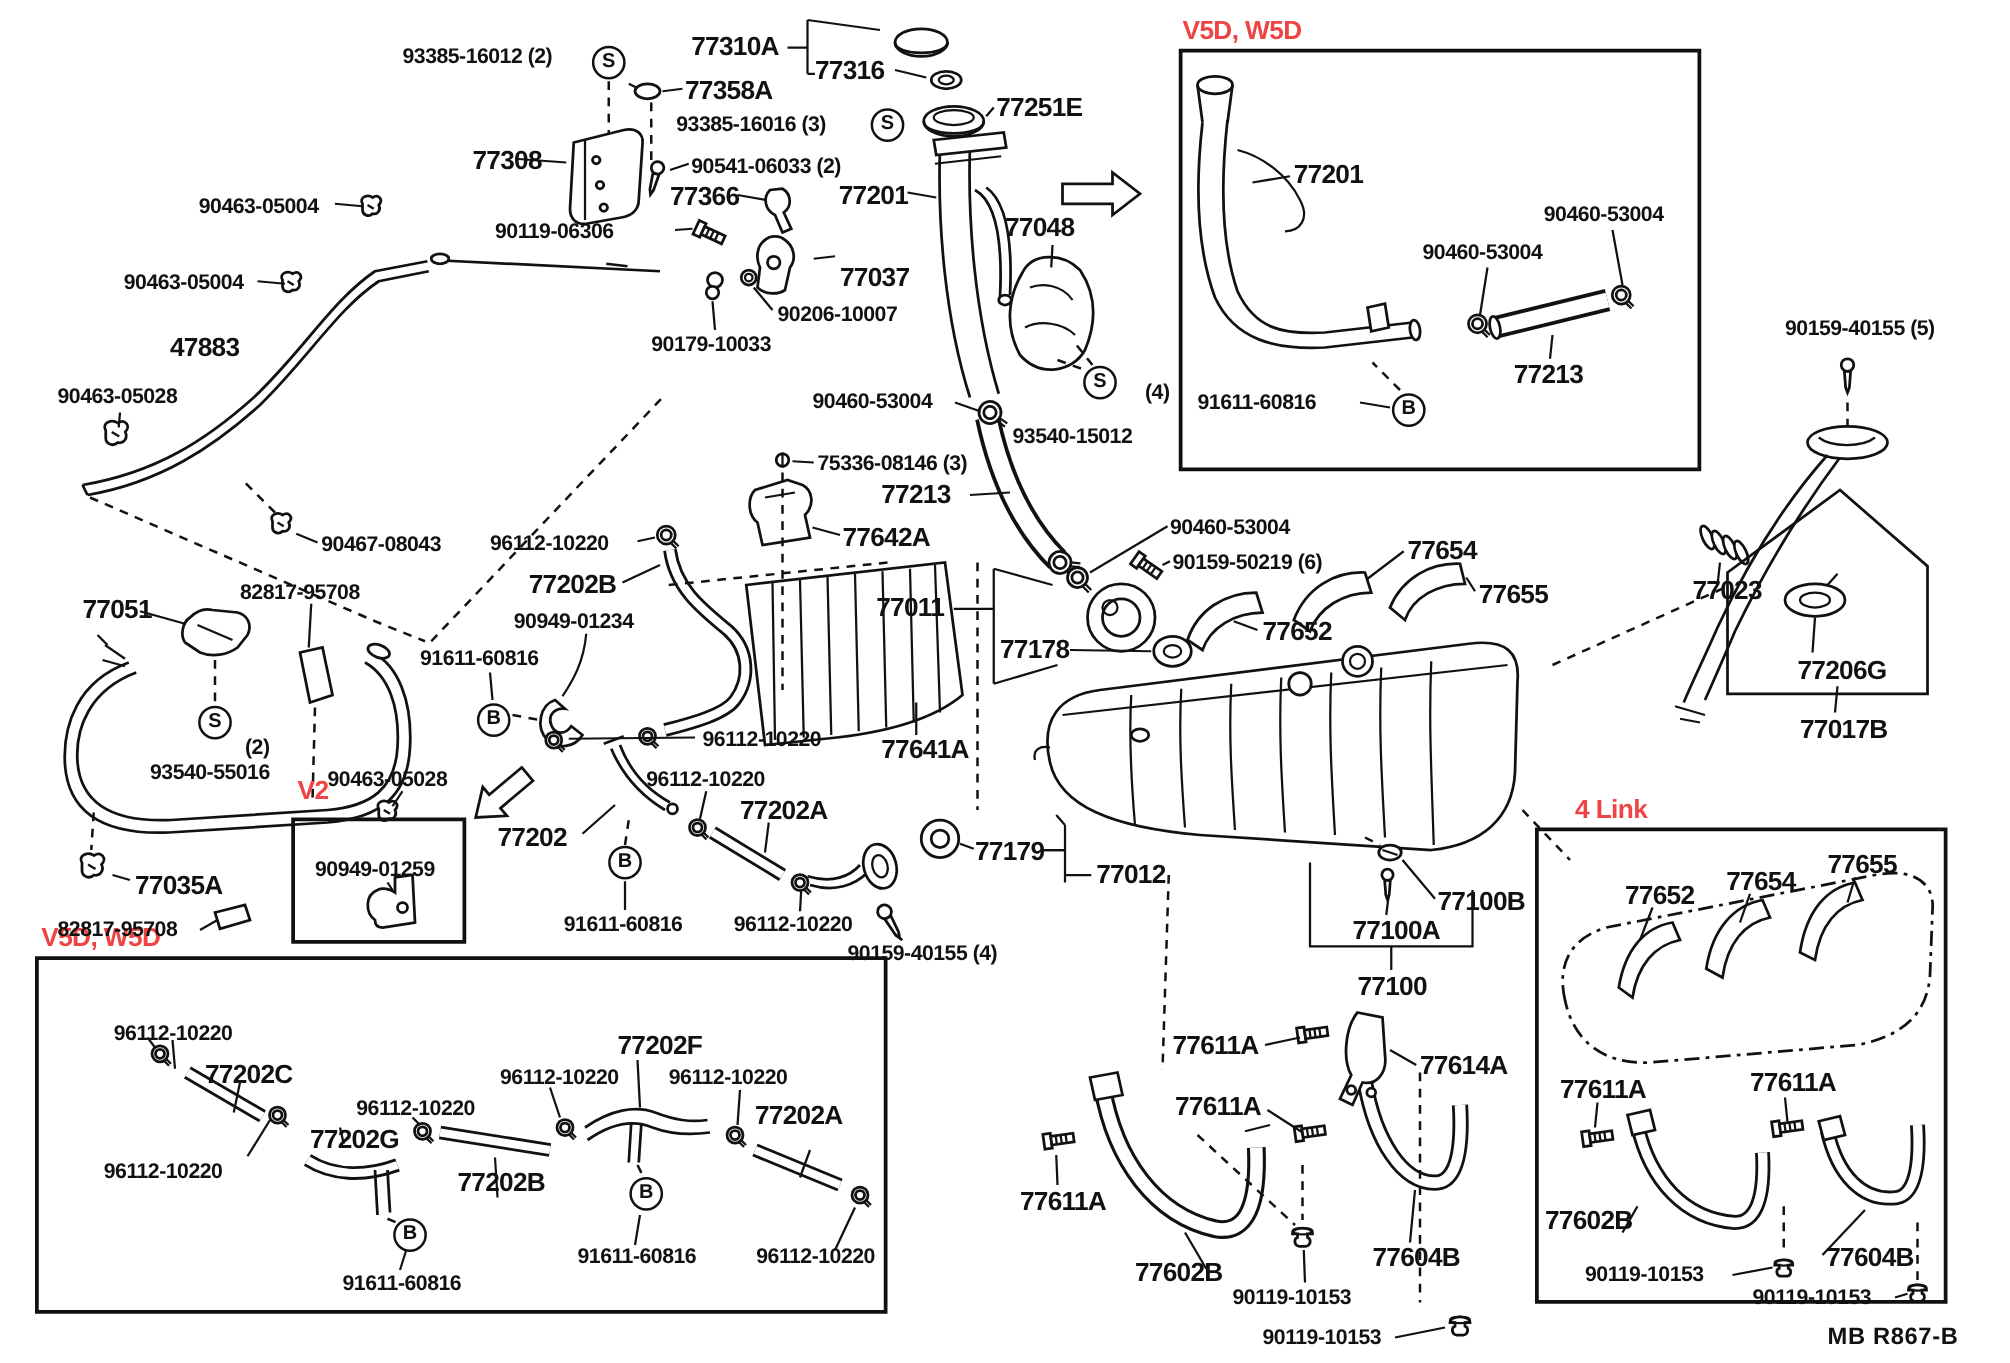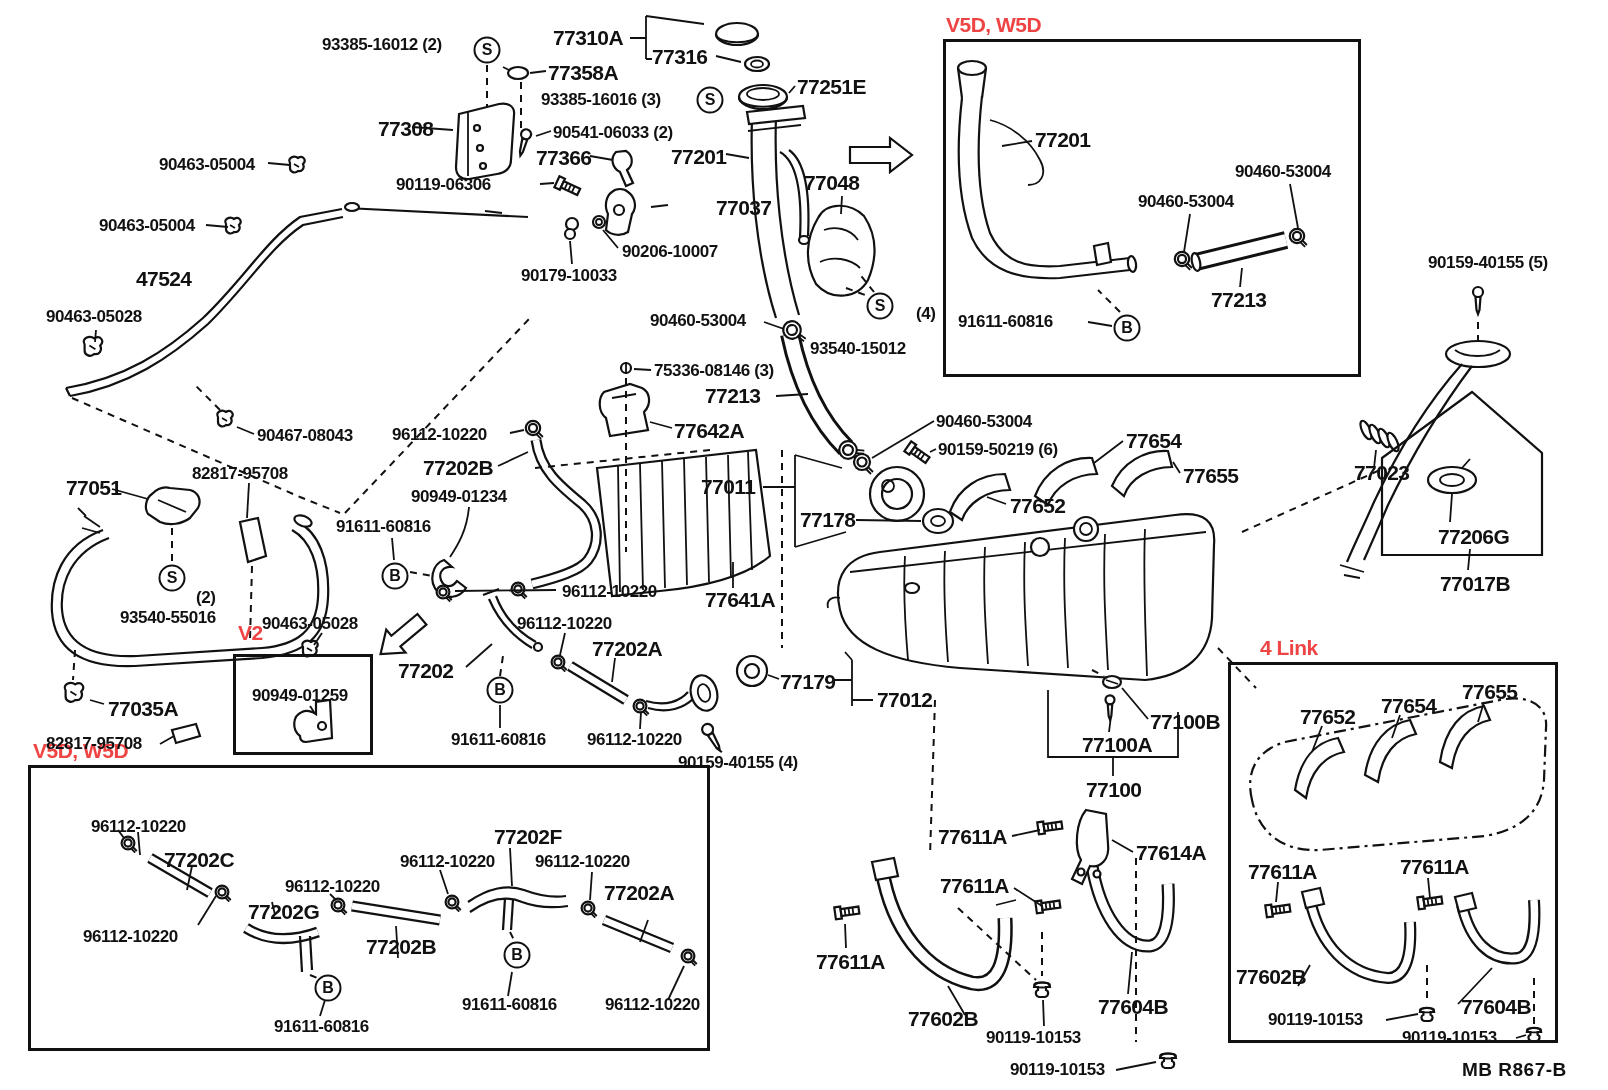--- a/index.html
+++ b/index.html
@@ -385,24 +385,24 @@
       <span class="plabel big" style="left: 548px; top: 62px;">77358A</span>
       <span class="plabel big" style="left: 797px; top: 76px;">77251E</span>
       <span class="plabel" style="left: 541px; top: 91px;">93385-16016 (3)</span>
       <span class="plabel big" style="left: 354px; top: 118px; margin-left: 24px;">77308</span>
       <span class="plabel" style="left: 553px; top: 124px;">90541-06033 (2)</span>
       <span class="plabel big" style="left: 536px; top: 147px;">77366</span>
       <span class="plabel big" style="left: 671px; top: 146px;">77201</span>
       <span class="plabel" style="left: 159px; top: 156px;">90463-05004</span>
       <span class="plabel" style="left: 396px; top: 176px;">90119-06306</span>
       <span class="plabel big" style="left: 804px; top: 172px;">77048</span>
-      <span class="plabel big" style="left: 672px; top: 197px; margin-left: 44px;">77037</span>
+      <span class="plabel big" style="left: 672px; top: 212px;">77037</span>
       <span class="plabel" style="left: 99px; top: 217px;">90463-05004</span>
       <span class="plabel" style="left: 622px; top: 243px;">90206-10007</span>
-      <span class="plabel big" style="left: 136px; top: 268px;">47524</span>
+      <span class="plabel big" style="left: 136px; top: 268px;">47883</span>
       <span class="plabel" style="left: 521px; top: 267px;">90179-10033</span>
       <span class="plabel" style="left: 46px; top: 308px;">90463-05028</span>
       <span class="plabel" style="left: 650px; top: 312px;">90460-53004</span>
       <span class="plabel" style="left: 810px; top: 340px;">93540-15012</span>
       <span class="plabel" style="left: 916px; top: 305px;">(4)</span>
       <span class="plabel" style="left: 1428px; top: 254px;">90159-40155 (5)</span>
       <span class="plabel" style="left: 654px; top: 362px;">75336-08146 (3)</span>
       <span class="plabel big" style="left: 705px; top: 385px;">77213</span>
       <span class="plabel" style="left: 392px; top: 426px;">96112-10220</span>
       <span class="plabel big" style="left: 674px; top: 420px;">77642A</span>

